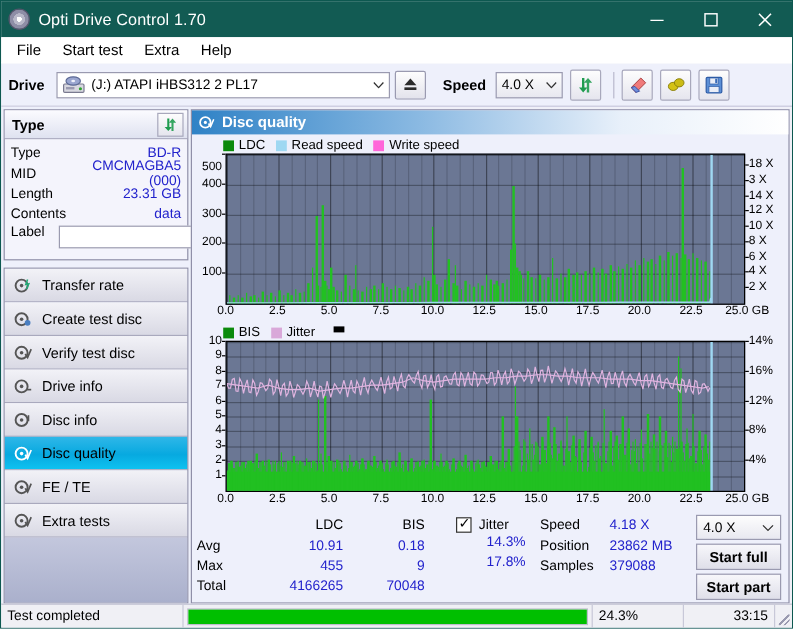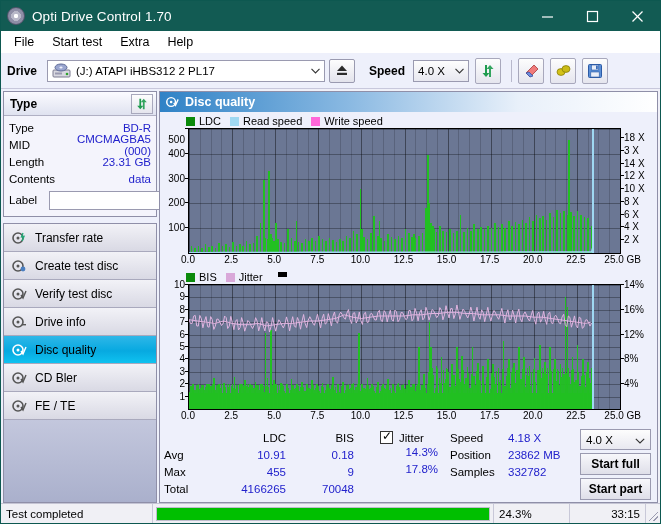--- a/index.html
+++ b/index.html
@@ -119,21 +119,21 @@
   .mini-btn {
     width: 22px; height: 20px; margin-right: 3px;
     background: linear-gradient(#fdfdfd,#e5e5ee);
     border: 1px solid #a8a8bc;
     display: flex; align-items: center; justify-content: center;
   }
   .disc-rows { padding: 3px 5px 4px 5px; }
   .drow { display: flex; align-items: center; height: 17px; font-size: 11.5px; }
   .drow .k { color: #000; flex: 0 0 62px; }
   .drow .v { color: #2222cc; flex: 1 1 auto; text-align: right; }
-  .label-row { display: flex; align-items: center; height: 24px; margin-top: 1px; }
+  .label-row { display: flex; height: 24px; margin-top: 1px; }
   .label-row .k { font-size: 11.5px; flex: 0 0 40px; }
   .label-input {
     flex: 1 1 auto; height: 19px; background: #fff;
     border: 1px solid #9a9ab0; margin-right: 4px;
   }
   .cd-btn {
     width: 24px; height: 22px;
     background: linear-gradient(#fdfdfd,#e5e5ee);
     border: 1px solid #a8a8bc;
     display: flex; align-items: center; justify-content: center;
@@ -446,49 +446,59 @@
         <div class="nav-item">
           <span class="nav-ico">
             <svg width="16" height="16" viewBox="0 0 16 16">
                 <circle cx="7" cy="8" r="5" fill="none" stroke="#555" stroke-width="1.6"></circle>
                 <circle cx="7" cy="8" r="1.5" fill="#555"></circle>
                 <rect x="11" y="10" width="4" height="1.4" fill="#555"></rect>
               </svg>
           </span>
           <span>Drive info</span>
         </div>
+        <div class="nav-item">
+          <span class="nav-ico">
+            <svg width="16" height="16" viewBox="0 0 16 16">
+                <circle cx="7" cy="8" r="5" fill="none" stroke="#555" stroke-width="1.6"></circle>
+                <circle cx="7" cy="8" r="1.5" fill="#555"></circle>
+                <rect x="12" y="4" width="1.4" height="5" fill="#555"></rect>
+              </svg>
+          </span>
+          <span>Disc info</span>
+        </div>
         <div class="nav-item active">
           <span class="nav-ico">
             <svg width="16" height="16" viewBox="0 0 16 16">
                 <circle cx="7" cy="8" r="5" fill="none" stroke="#fff" stroke-width="1.6"></circle>
                 <circle cx="7" cy="8" r="1.5" fill="#fff"></circle>
                 <path d="M10 9 L12 12 L15 5" stroke="#fff" stroke-width="1.4" fill="none"></path>
               </svg>
           </span>
           <span>Disc quality</span>
         </div>
         <div class="nav-item">
           <span class="nav-ico">
             <svg width="16" height="16" viewBox="0 0 16 16">
                 <circle cx="7" cy="8" r="5" fill="none" stroke="#555" stroke-width="1.6"></circle>
                 <circle cx="7" cy="8" r="1.5" fill="#555"></circle>
                 <path d="M10 9 L12 12 L15 5" stroke="#555" stroke-width="1.4" fill="none"></path>
               </svg>
           </span>
-          <span>CD Bler</span>
+          <span>FE / TE</span>
         </div>
         <div class="nav-item">
           <span class="nav-ico">
             <svg width="16" height="16" viewBox="0 0 16 16">
                 <circle cx="7" cy="8" r="5" fill="none" stroke="#555" stroke-width="1.6"></circle>
                 <circle cx="7" cy="8" r="1.5" fill="#555"></circle>
                 <path d="M10 9 L12 12 L15 5" stroke="#555" stroke-width="1.4" fill="none"></path>
               </svg>
           </span>
-          <span>FE / TE</span>
+          <span>Extra tests</span>
         </div>
         <div class="nav-spacer"></div>
       </div>
     </div>
 
     <div class="right">
       <div class="panel">
         <div class="panel-head">
           <span class="ico">
             <svg width="14" height="14" viewBox="0 0 16 16">
@@ -1583,21 +1593,21 @@
             <div class="s2row">
               <span class="s2-k">Speed</span>
               <span class="s2-v">4.18 X</span>
             </div>
             <div class="s2row">
               <span class="s2-k">Position</span>
               <span class="s2-v">23862 MB</span>
             </div>
             <div class="s2row">
               <span class="s2-k">Samples</span>
-              <span class="s2-v">332782</span>
+              <span class="s2-v">379088</span>
             </div>
           </div>
 
           <div class="blk-btn">
             <div class="sel-speed">
               <span>4.0 X</span>
               <span class="a">
                 <svg width="10" height="6" viewBox="0 0 10 6">
                     <path d="M0.8 0.8 L5 5 L9.2 0.8" fill="none" stroke="#333" stroke-width="1.1"></path>
                   </svg>

